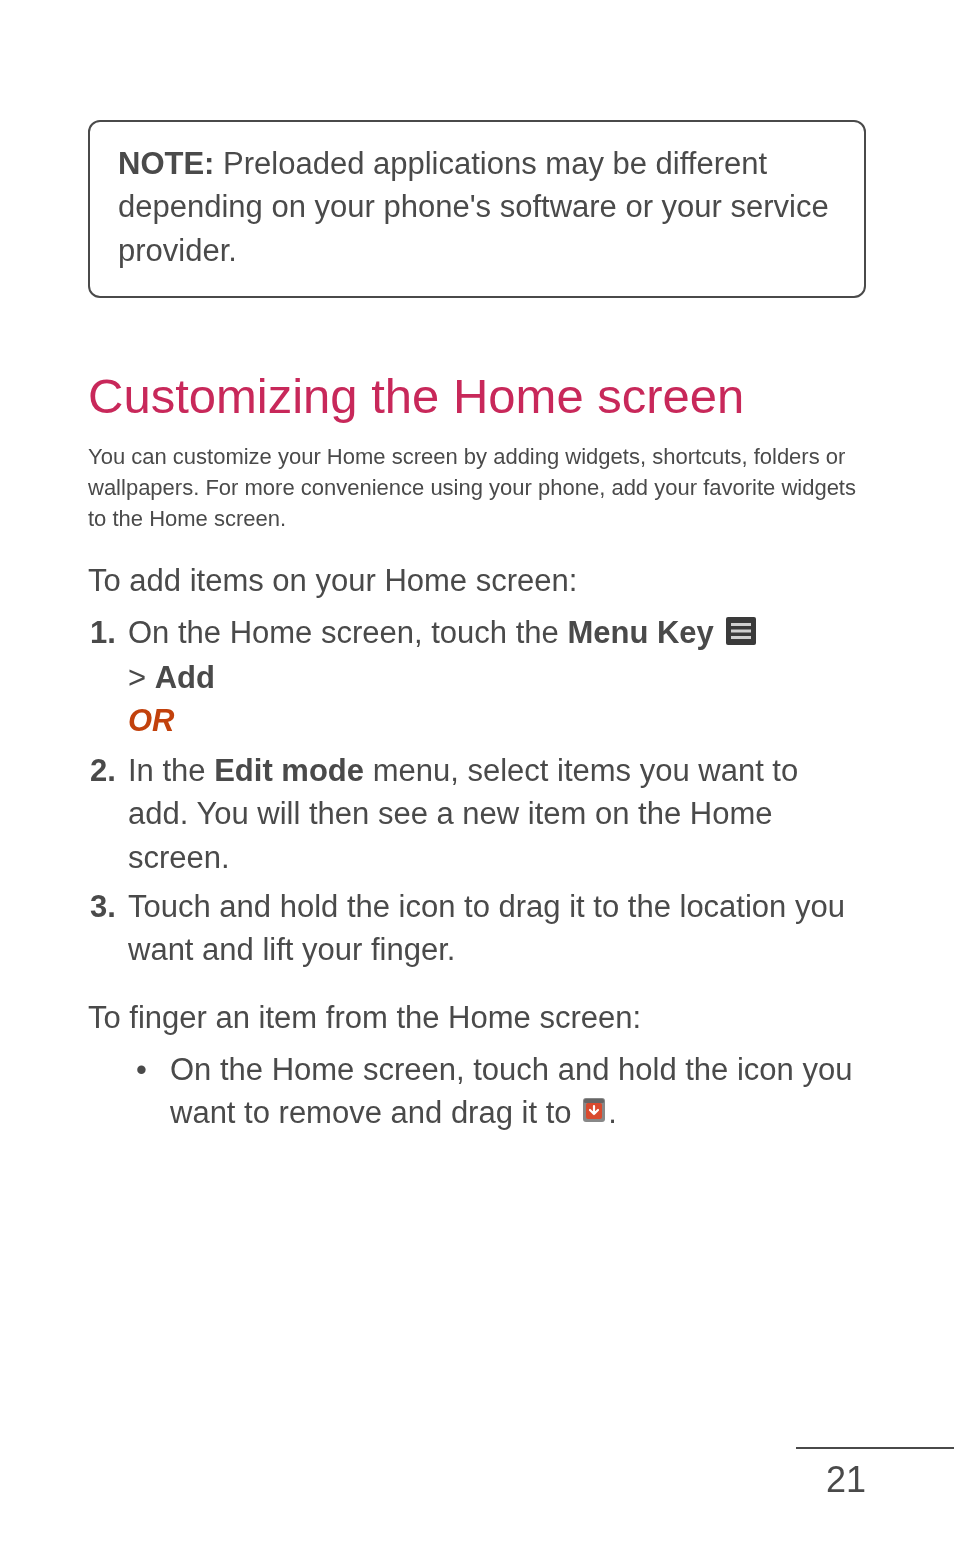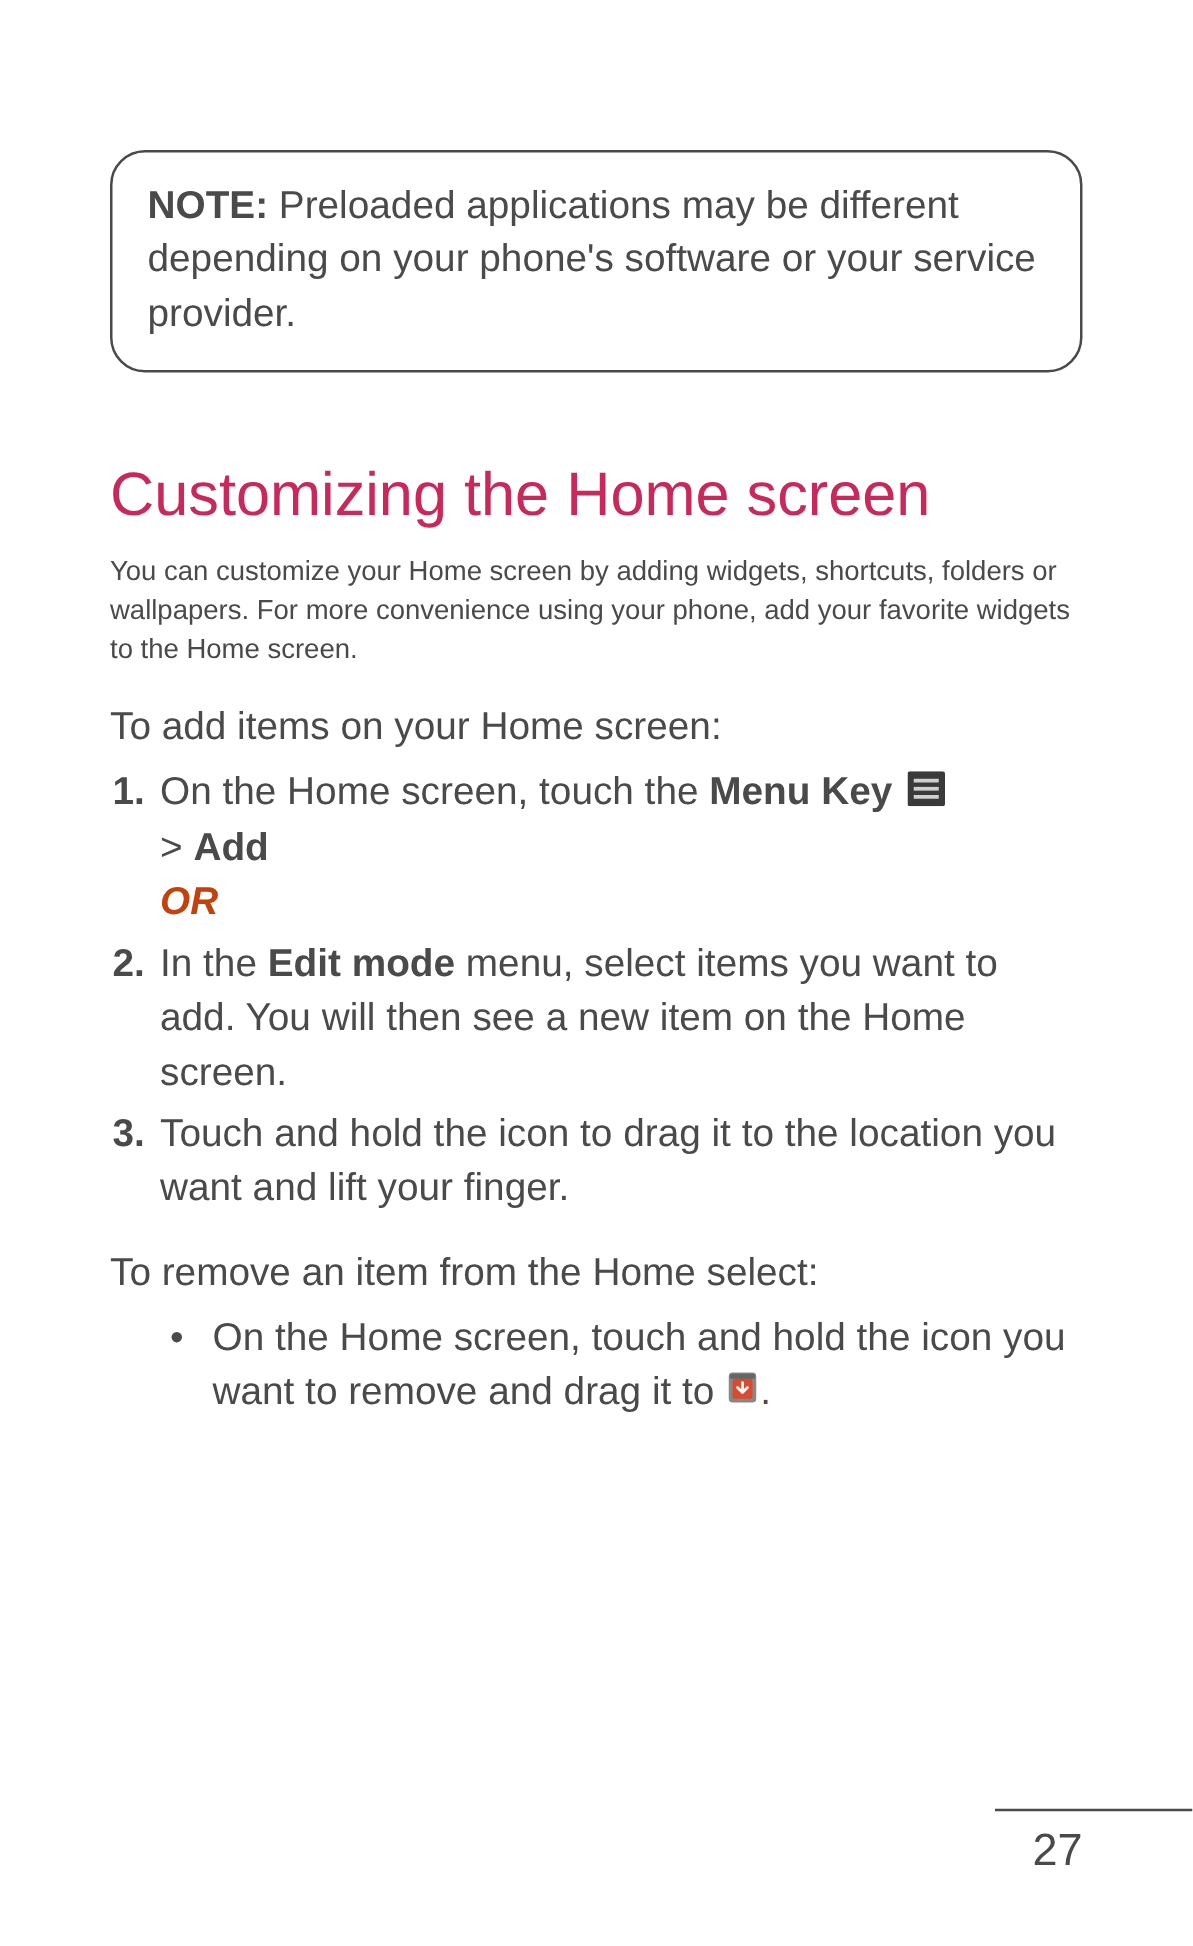--- a/index.html
+++ b/index.html
@@ -11,21 +11,21 @@
       width: 954px;
       height: 1557px;
       background: #ffffff;
       font-family: Arial, Helvetica, sans-serif;
       color: #4a4a4a;
       position: relative;
       padding: 120px 88px 60px 88px;
     }
     .note-box {
       border: 2px solid #4a4a4a;
-      border-radius: 28px;
+      border-radius: 12px;
       padding: 20px 24px 24px 28px;
       margin-bottom: 70px;
     }
     .note-box p {
       font-size: 31px;
       line-height: 1.4;
       font-weight: 300;
     }
     .note-label {
       font-weight: 700;
@@ -151,30 +151,30 @@
   <li class="step-item">
     <span class="step-num">2.</span>
     <span>In the </span><span class="bold">Edit mode</span><span> menu, select items you want to add. You will then see a new item on the Home screen.</span>
   </li>
   <li class="step-item">
     <span class="step-num">3.</span>
     <span>Touch and hold the icon to drag it to the location you want and lift your finger.</span>
   </li>
 </ol>
 
-<p class="sub-heading">To remove an item from the Home select:</p>
+<p class="sub-heading">To finger an item from the Home screen:</p>
 
 <ul class="bullet-list">
   <li class="bullet-item">
     <span class="bullet-dot">•</span>
     <span> On the Home screen, touch and hold the icon you want to remove and drag it to </span><span class="trash-icon">
       <svg width="28" height="30" viewBox="0 0 28 30">
         <rect x="3" y="3" width="22" height="24" rx="3" fill="#888888"></rect>
         <rect x="6" y="8" width="16" height="16" rx="2" fill="#d94a2e"></rect>
         <path d="M 14 11 L 14 19 M 10 15 L 14 19 L 18 15" stroke="#ffffff" stroke-width="2.2" fill="none" stroke-linecap="round" stroke-linejoin="round"></path>
         <rect x="4" y="4" width="20" height="4" rx="1.5" fill="#666666"></rect>
       </svg>
     </span><span>.</span>
   </li>
 </ul>
 
 <div class="page-line"></div>
-<div class="page-num">27</div>
+<div class="page-num">21</div>
 
 </body></html>

